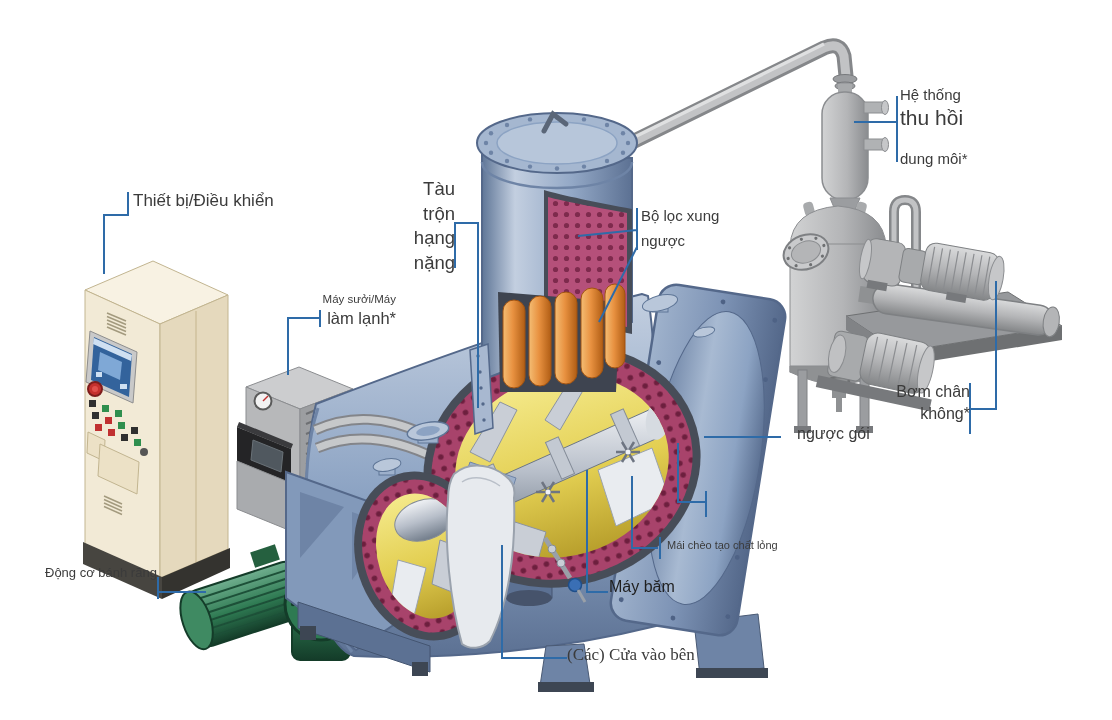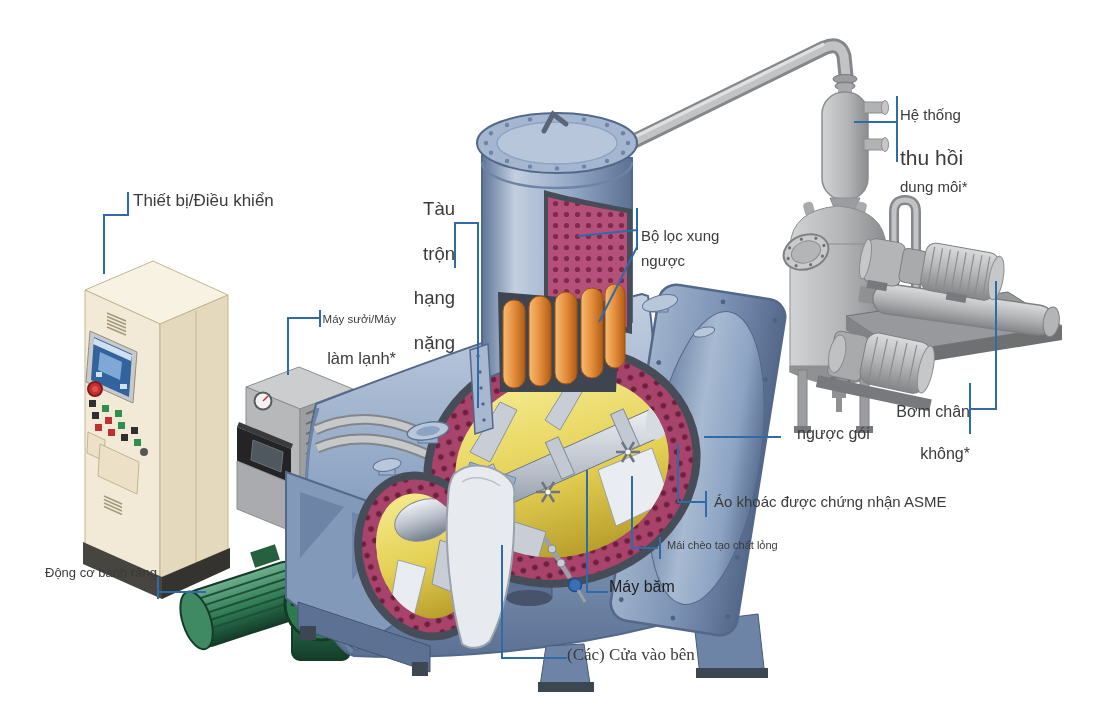--- a/index.html
+++ b/index.html
@@ -3,32 +3,32 @@
 <meta charset="utf-8">
 <style>
   :root{
     --leader:#2e6ba8; --text:#3b3b3b; --text-dark:#1f1f1f;
   }
   html,body{margin:0;padding:0;background:#fff;}
   .canvas{position:relative;width:1112px;height:720px;background:#ffffff;overflow:hidden;
           font-family:"Liberation Sans",sans-serif;color:var(--text);}
   .canvas svg{position:absolute;left:0;top:0;}
   .lbl{position:absolute;white-space:nowrap;color:var(--text);}
-  .lbl span{display:block;margin-top:20px;}
+  .lbl span{display:block;}
   .l-controls{left:133px;top:191px;font-size:17px;}
   .l-heater{right:716px;top:292px;text-align:right;}
   .l-heater .s1{font-size:11.5px;line-height:15px;}
   .l-heater .s2{font-size:16.5px;line-height:22px;}
   .l-vessel{right:657px;top:177px;text-align:right;font-size:18.5px;line-height:24.5px;}
   .l-filter{left:641px;top:206px;font-size:15px;line-height:19px;}
   .l-filter .s2{margin-top:6px;}
   .l-recovery{left:900px;top:85px;}
   .l-recovery .s1{font-size:15px;line-height:19px;}
   .l-recovery .s2{font-size:21px;line-height:27px;}
-  .l-recovery .s3{font-size:15px;line-height:20px;margin-top:6px;text-align:center;}
+  .l-recovery .s3{font-size:15px;line-height:20px;margin-top:18px;text-align:center;}
   .l-vacuum{right:142px;top:381px;text-align:right;font-size:16px;line-height:22px;}
   .l-wrap{left:797px;top:425px;font-size:16px;}
   .l-asme{left:714px;top:493px;font-size:15px;}
   .l-paddle{left:667px;top:539px;font-size:11px;}
   .l-chopper{left:609px;top:578px;font-size:16px;color:var(--text-dark);}
   .l-doors{left:567px;top:645px;font-size:17px;font-family:Liberation Serif, serif;}
   .l-gearmotor{left:45px;top:565px;font-size:13px;}
 </style>
 </head>
 <body>
@@ -531,19 +531,18 @@
   <span class="s2">thu hồi</span>
   <span class="s3">dung môi*</span>
 </div>
 
 <div class="lbl l-vacuum">
   <span>Bơm chân</span>
   <span>không*</span>
 </div>
 
 <div class="lbl l-wrap">ngược gói</div>
-<div class="lbl l-asme">Áo khoác được chứng nhận ASME</div>
 <div class="lbl l-paddle">Mái chèo tạo chất lỏng</div>
 <div class="lbl l-chopper">Máy băm</div>
 <div class="lbl l-doors">(Các) Cửa vào bên</div>
 <div class="lbl l-gearmotor">Động cơ bánh răng</div>
 
 </div>
 
 </body></html>

